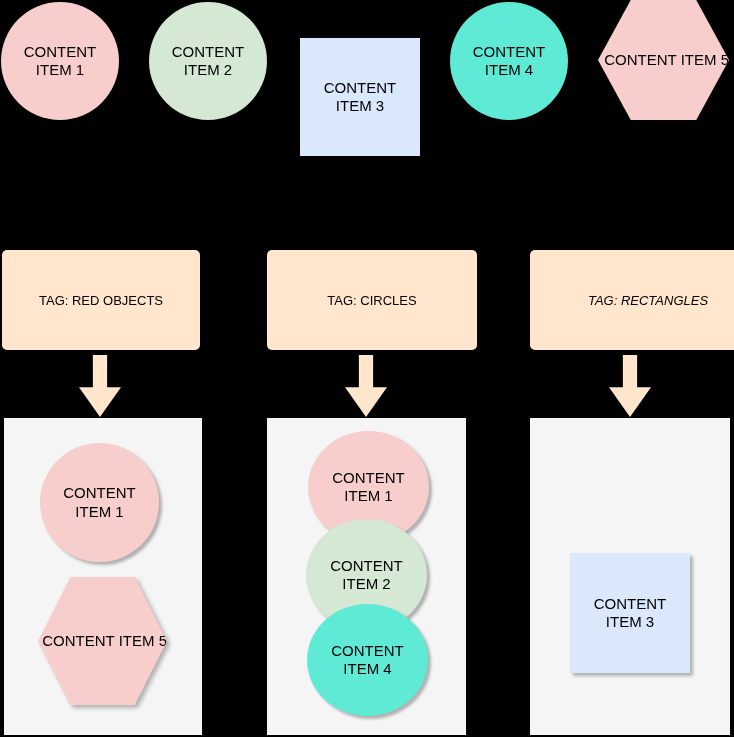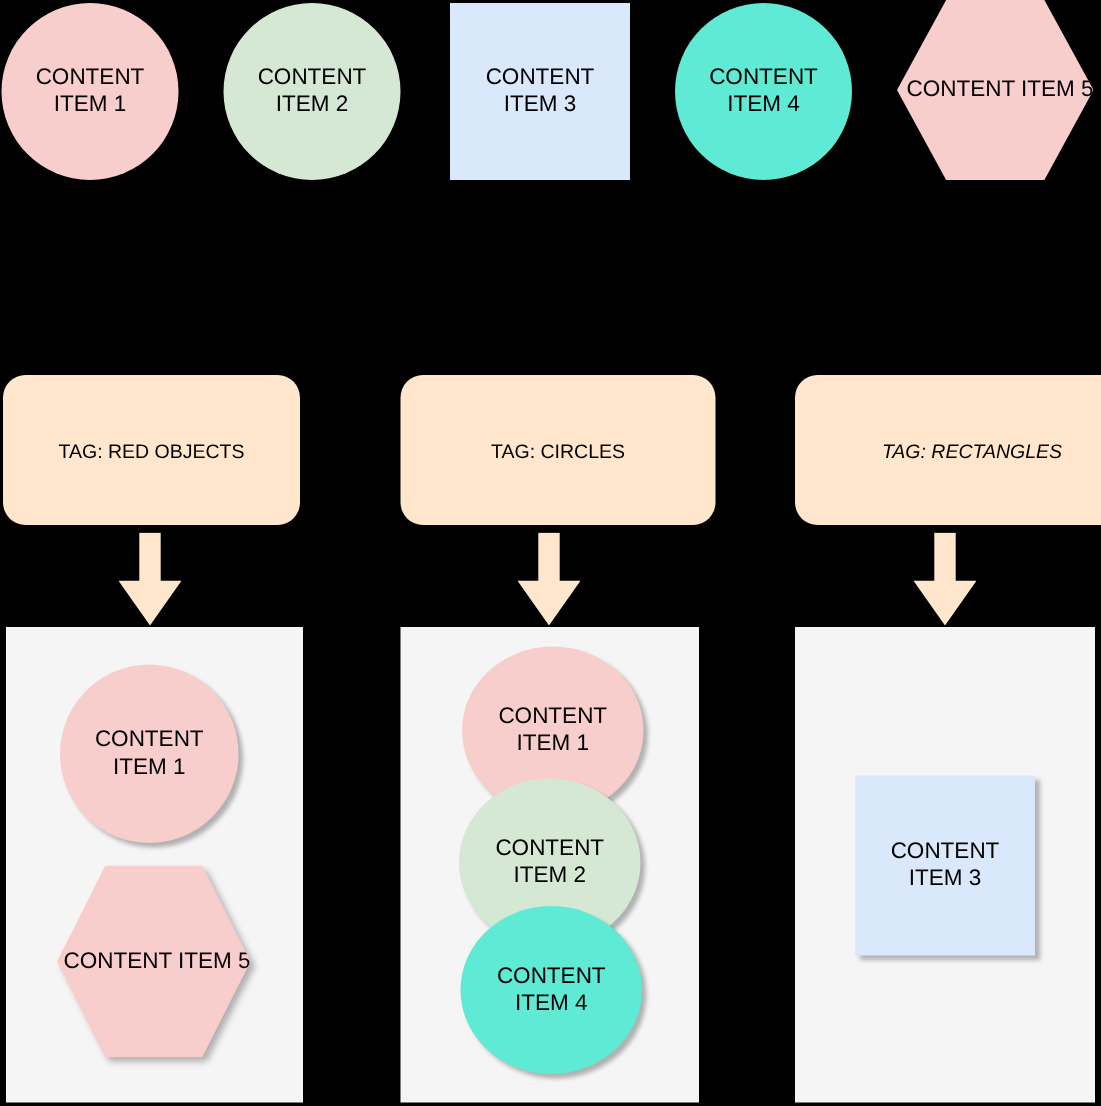--- a/index.html
+++ b/index.html
@@ -15,24 +15,24 @@
   .circle{border-radius:50%;}
   .shadow{box-shadow:3px 3px 3px rgba(0,0,0,0.28);}
   .hex-wrap{position:absolute;filter:drop-shadow(3px 3px 2px rgba(0,0,0,0.28));}
   .hex{
     width:100%;height:100%;display:flex;align-items:center;justify-content:flex-end;
     text-align:center;font-size:15px;line-height:1.22;
     clip-path:polygon(25% 0,75% 0,100% 50%,75% 100%,25% 100%,0 50%);
   }
   .fill-pink{background:#f8cecc;}
   .fill-green{background:#d5e8d4;}
-  .fill-blue{background:#dae8fc;}
+  .fill-blue{background:#dae8fc;margin-top:36px;}
   .fill-yellow{background:#5eead4;}
   .tag{
-    position:absolute;background:#ffe6cc;border-radius:15px;
+    position:absolute;background:#ffe6cc;border-radius:5px;
     display:flex;align-items:center;justify-content:center;text-align:center;
     font-size:13px;box-shadow:2px 3px 3px rgba(0,0,0,0.3);
   }
   .arrow{
     position:absolute;background:#ffe6cc;
     clip-path:polygon(33% 0,67% 0,67% 52%,100% 52%,50% 100%,0 52%,33% 52%);
   }
   .panel{position:absolute;background:#f5f5f5;}
 </style>
 </head>

